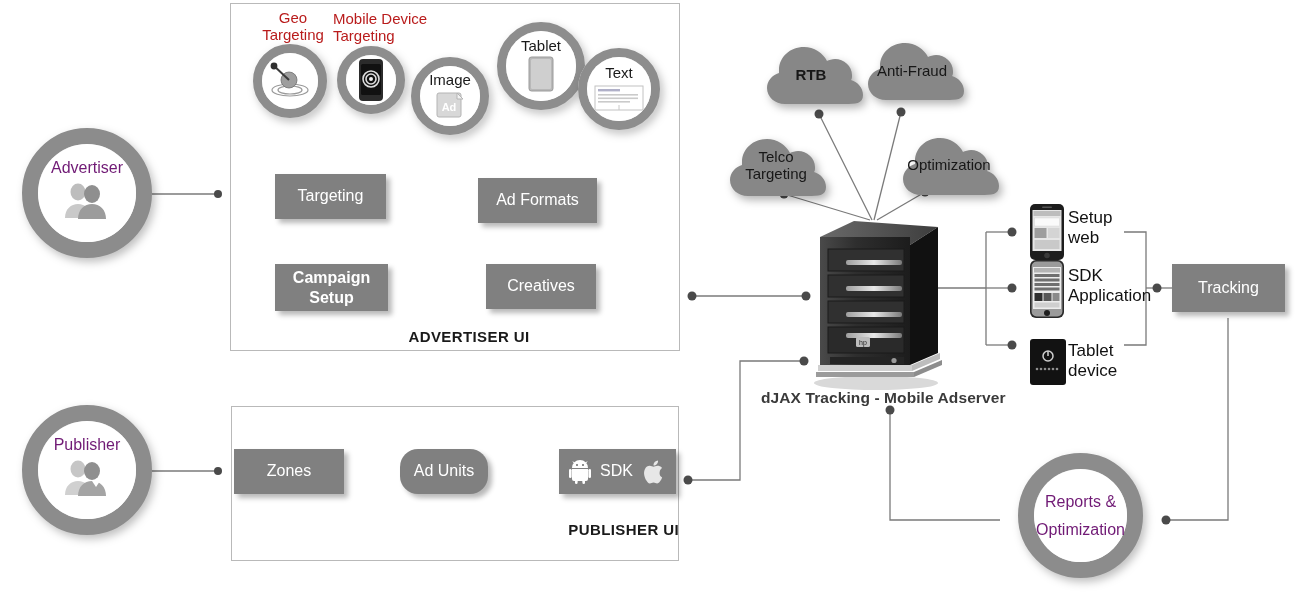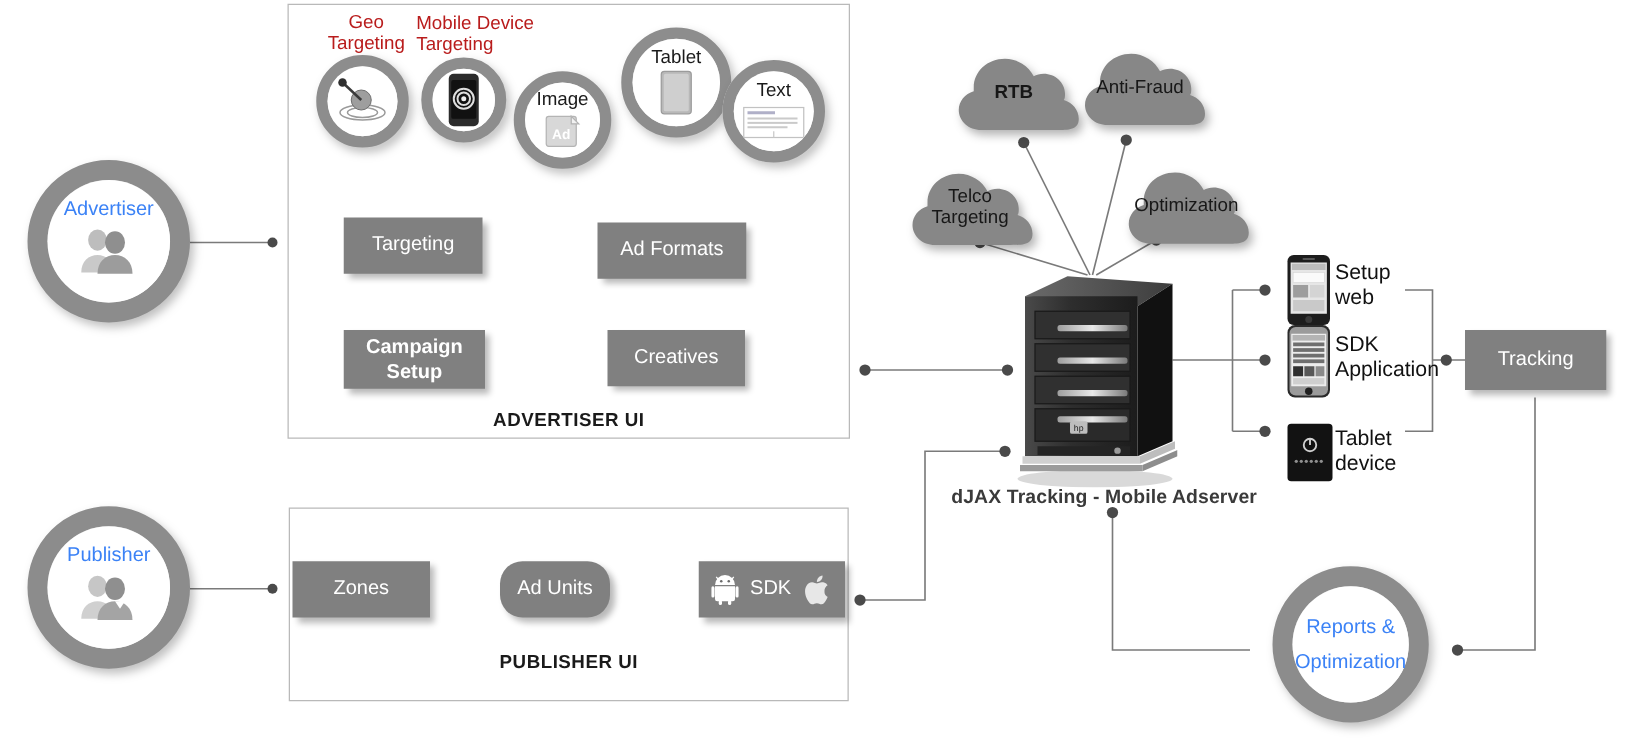--- a/index.html
+++ b/index.html
@@ -20,21 +20,21 @@
 
   
   .donut{position:absolute;border-radius:50%;background:#fff;
          box-shadow:0 0 0 0 transparent;box-sizing:border-box;}
   .donut .ring{position:absolute;inset:0;border-radius:50%;
         border:16px solid #8c8c8c;box-sizing:border-box;
         filter:drop-shadow(3px 4px 4px rgba(0,0,0,.25));}
   .donut .inner{position:absolute;inset:16px;border-radius:50%;background:#fff;
         display:flex;flex-direction:column;align-items:center;justify-content:flex-start;
         padding-top:14px;box-sizing:border-box;}
-  .donut .cap{font-size:16px;color:#3b82f6;text-align:center;line-height:1.25;}
+  .donut .cap{font-size:16px;color:#701a75;text-align:center;line-height:1.25;}
 
   
   .bub{position:absolute;border-radius:50%;background:#fff;box-sizing:border-box;}
   .bub .bring{position:absolute;inset:0;border-radius:50%;border:9px solid #8d8d8d;
         box-sizing:border-box;filter:drop-shadow(3px 4px 4px rgba(0,0,0,.25));}
   .bub .bin{position:absolute;inset:9px;border-radius:50%;background:#fff;overflow:hidden;
         display:flex;flex-direction:column;align-items:center;justify-content:center;}
   .bub .blab{font-size:15px;color:#1a1a1a;text-align:center;line-height:1.1;}
 
   .toplab{position:absolute;font-size:15px;line-height:1.12;color:#b91c1c;text-align:center;
@@ -161,21 +161,21 @@
         <ellipse cx="19" cy="12" rx="7.5" ry="8.5" fill="#c6c6c6"></ellipse>
         <path d="M6 38c0-9 6-14 13-14s13 5 13 14z" fill="#d0d0d0"></path>
         <ellipse cx="33" cy="14" rx="8" ry="9" fill="#8f8f8f"></ellipse>
         <path d="M19 39c0-9.5 6.3-15 14-15s14 5.5 14 15z" fill="#a4a4a4"></path>
         <path d="M33 24 l4 6 4-6" fill="#ffffff"></path>
       </svg>
     </div>
   </div>
 
   <div class="panel" style="left:230px;top:3px;width:450px;height:348px;"></div>
-  <div class="panel-label" style="left:230px;top:328px;width:450px;">ADVERTISER UI</div>
+  <div class="panel-label" style="left:230px;top:328px;width:450px;padding-left:14px;">ADVERTISER UI</div>
 
   <div class="toplab" style="left:247px;top:10px;width:92px;">
     <div>Geo</div>
     <div>Targeting</div>
   </div>
   <div class="toplab" style="left:333px;top:11px;width:104px;text-align:left;">
     <div>Mobile Device</div>
     <div>Targeting</div>
   </div>
 
@@ -252,21 +252,21 @@
   </div>
   <div class="gbox two" style="left:275px;top:264px;width:113px;height:47px;flex-direction:column;font-weight:bold;">
     <span>Campaign</span>
     <span>Setup</span>
   </div>
   <div class="gbox" style="left:486px;top:264px;width:110px;height:45px;">
     <span>Creatives</span>
   </div>
 
   <div class="panel" style="left:231px;top:406px;width:448px;height:155px;"></div>
-  <div class="panel-label" style="left:231px;top:521px;width:448px;">PUBLISHER UI</div>
+  <div class="panel-label" style="left:231px;top:521px;width:448px;text-align:right;">PUBLISHER UI</div>
 
   <div class="gbox" style="left:234px;top:449px;width:110px;height:45px;">
     <span>Zones</span>
   </div>
   <div class="gbox" style="left:400px;top:449px;width:88px;height:45px;border-radius:18px;">
     <span>Ad Units</span>
   </div>
   <div class="gbox" style="left:559px;top:449px;width:117px;height:45px;justify-content:space-around;">
     <svg width="22" height="24" viewBox="0 0 22 24">
       <path d="M3 9h16v10a2 2 0 0 1-2 2H5a2 2 0 0 1-2-2z" fill="#fff"></path>

